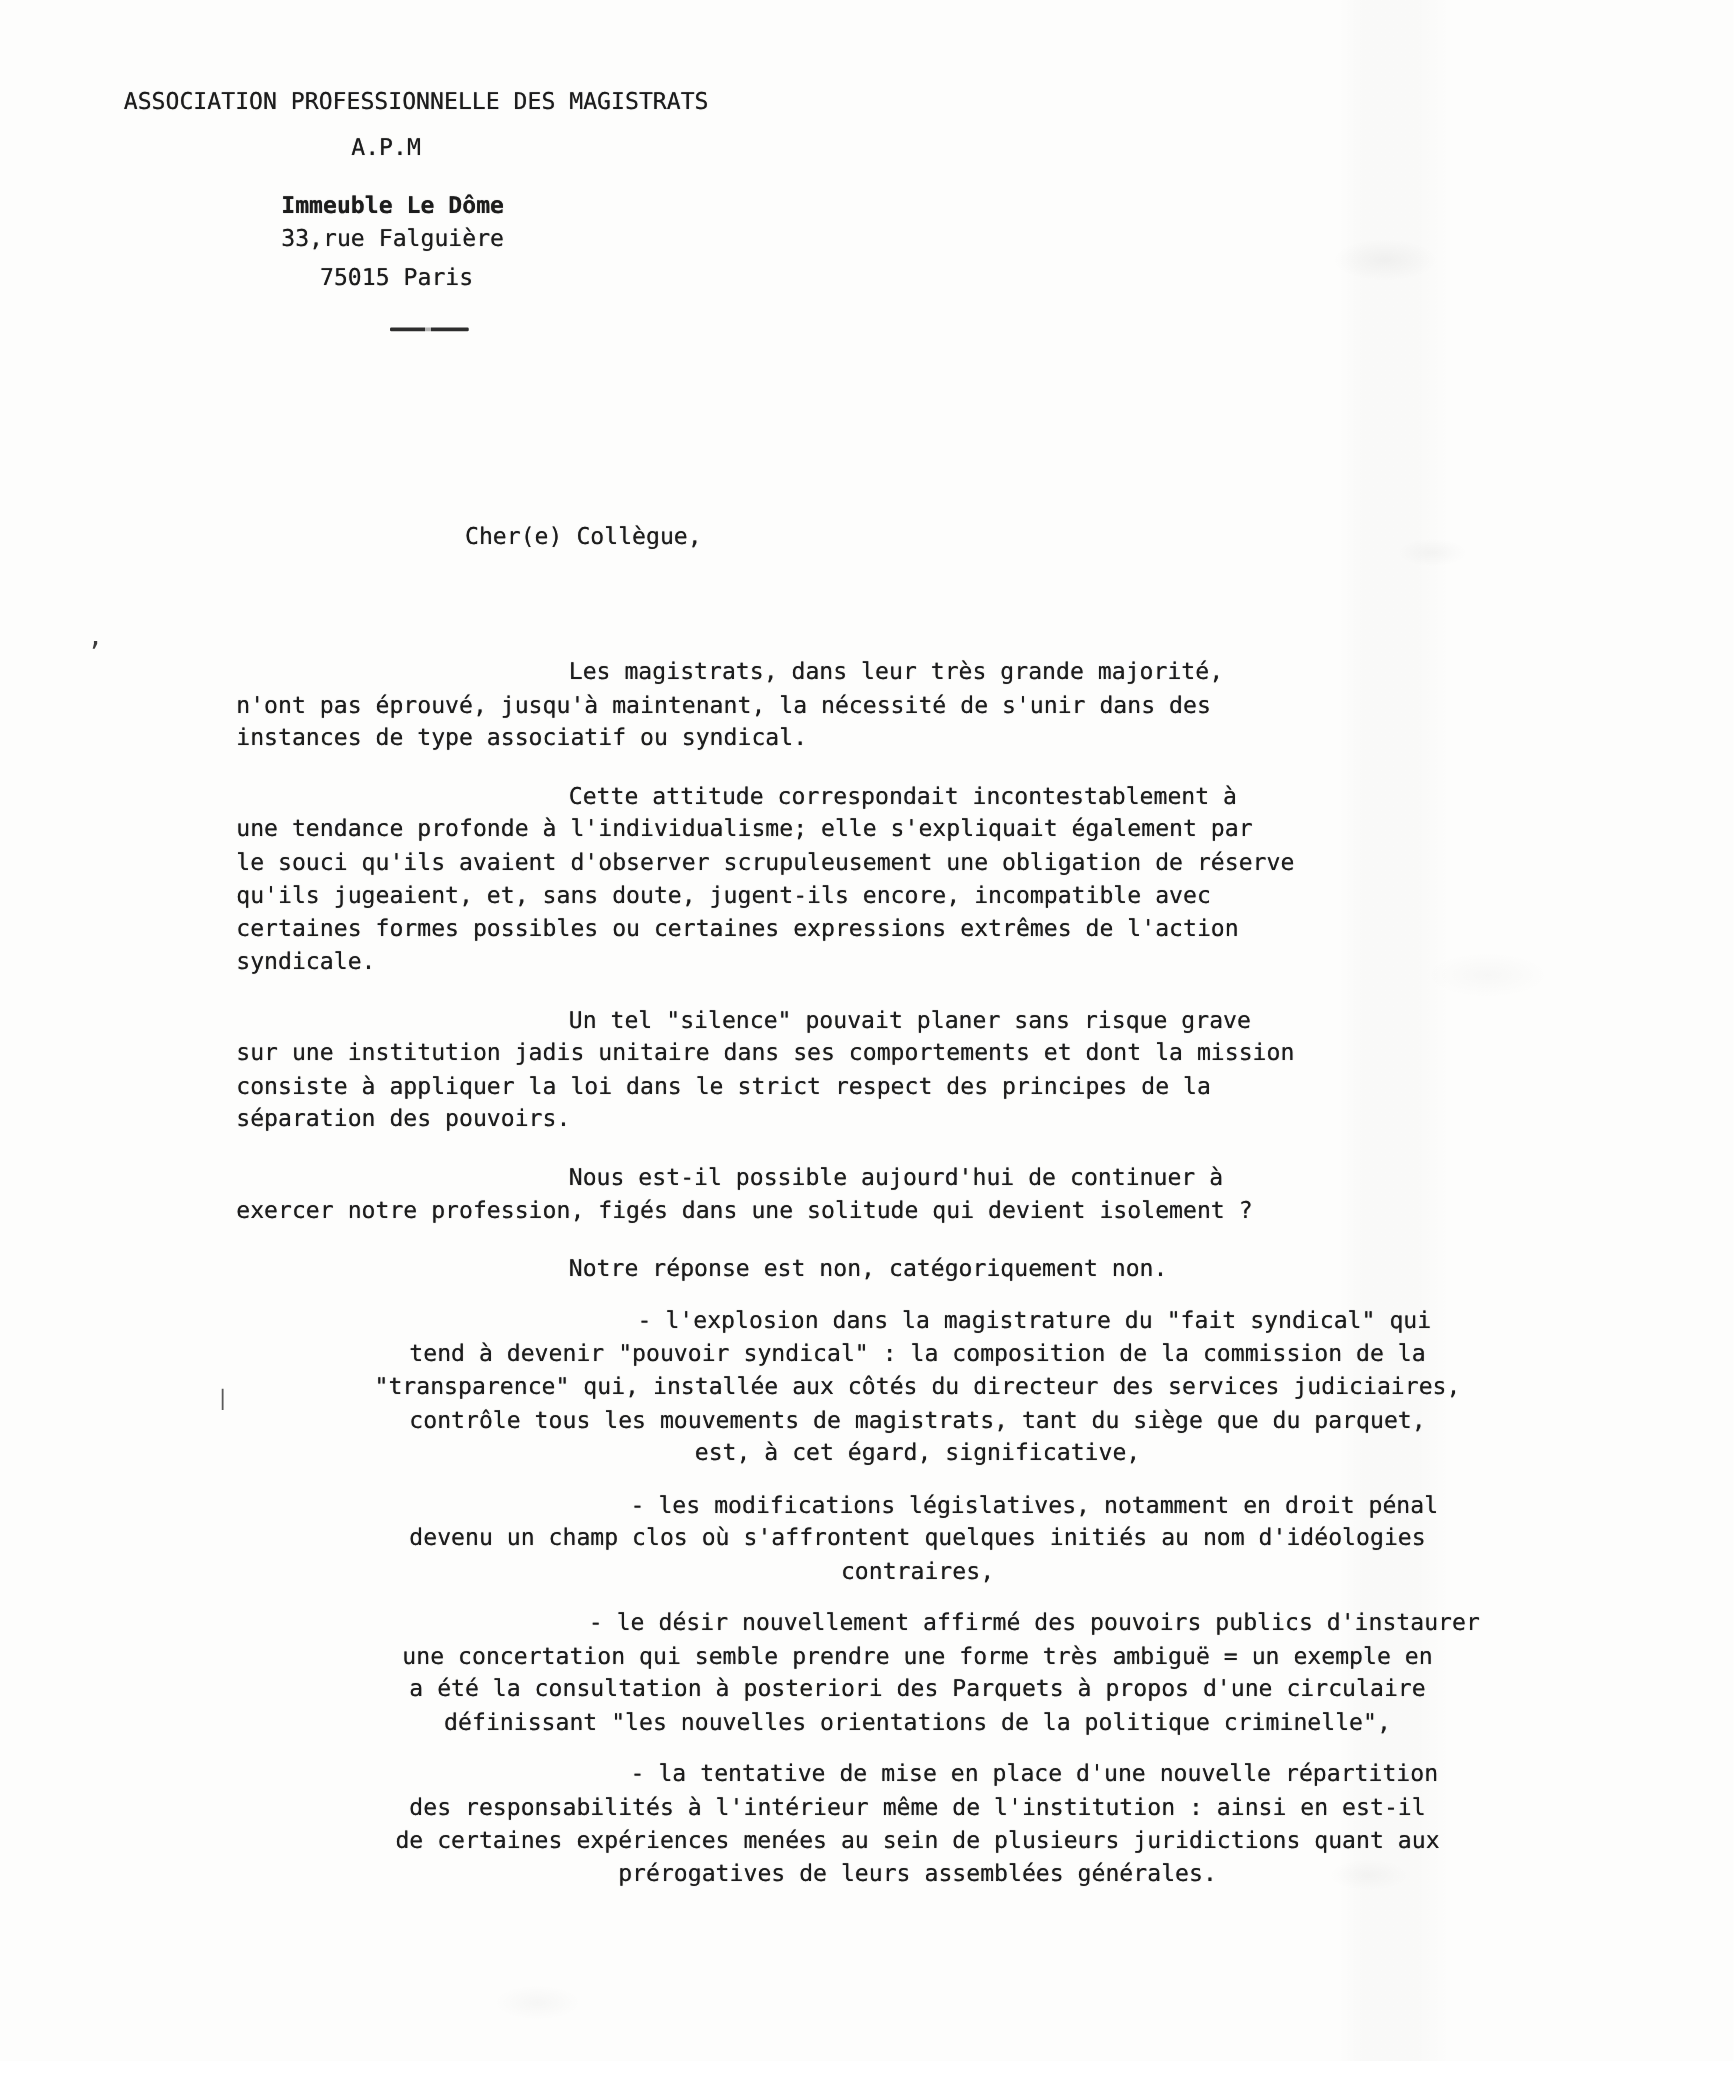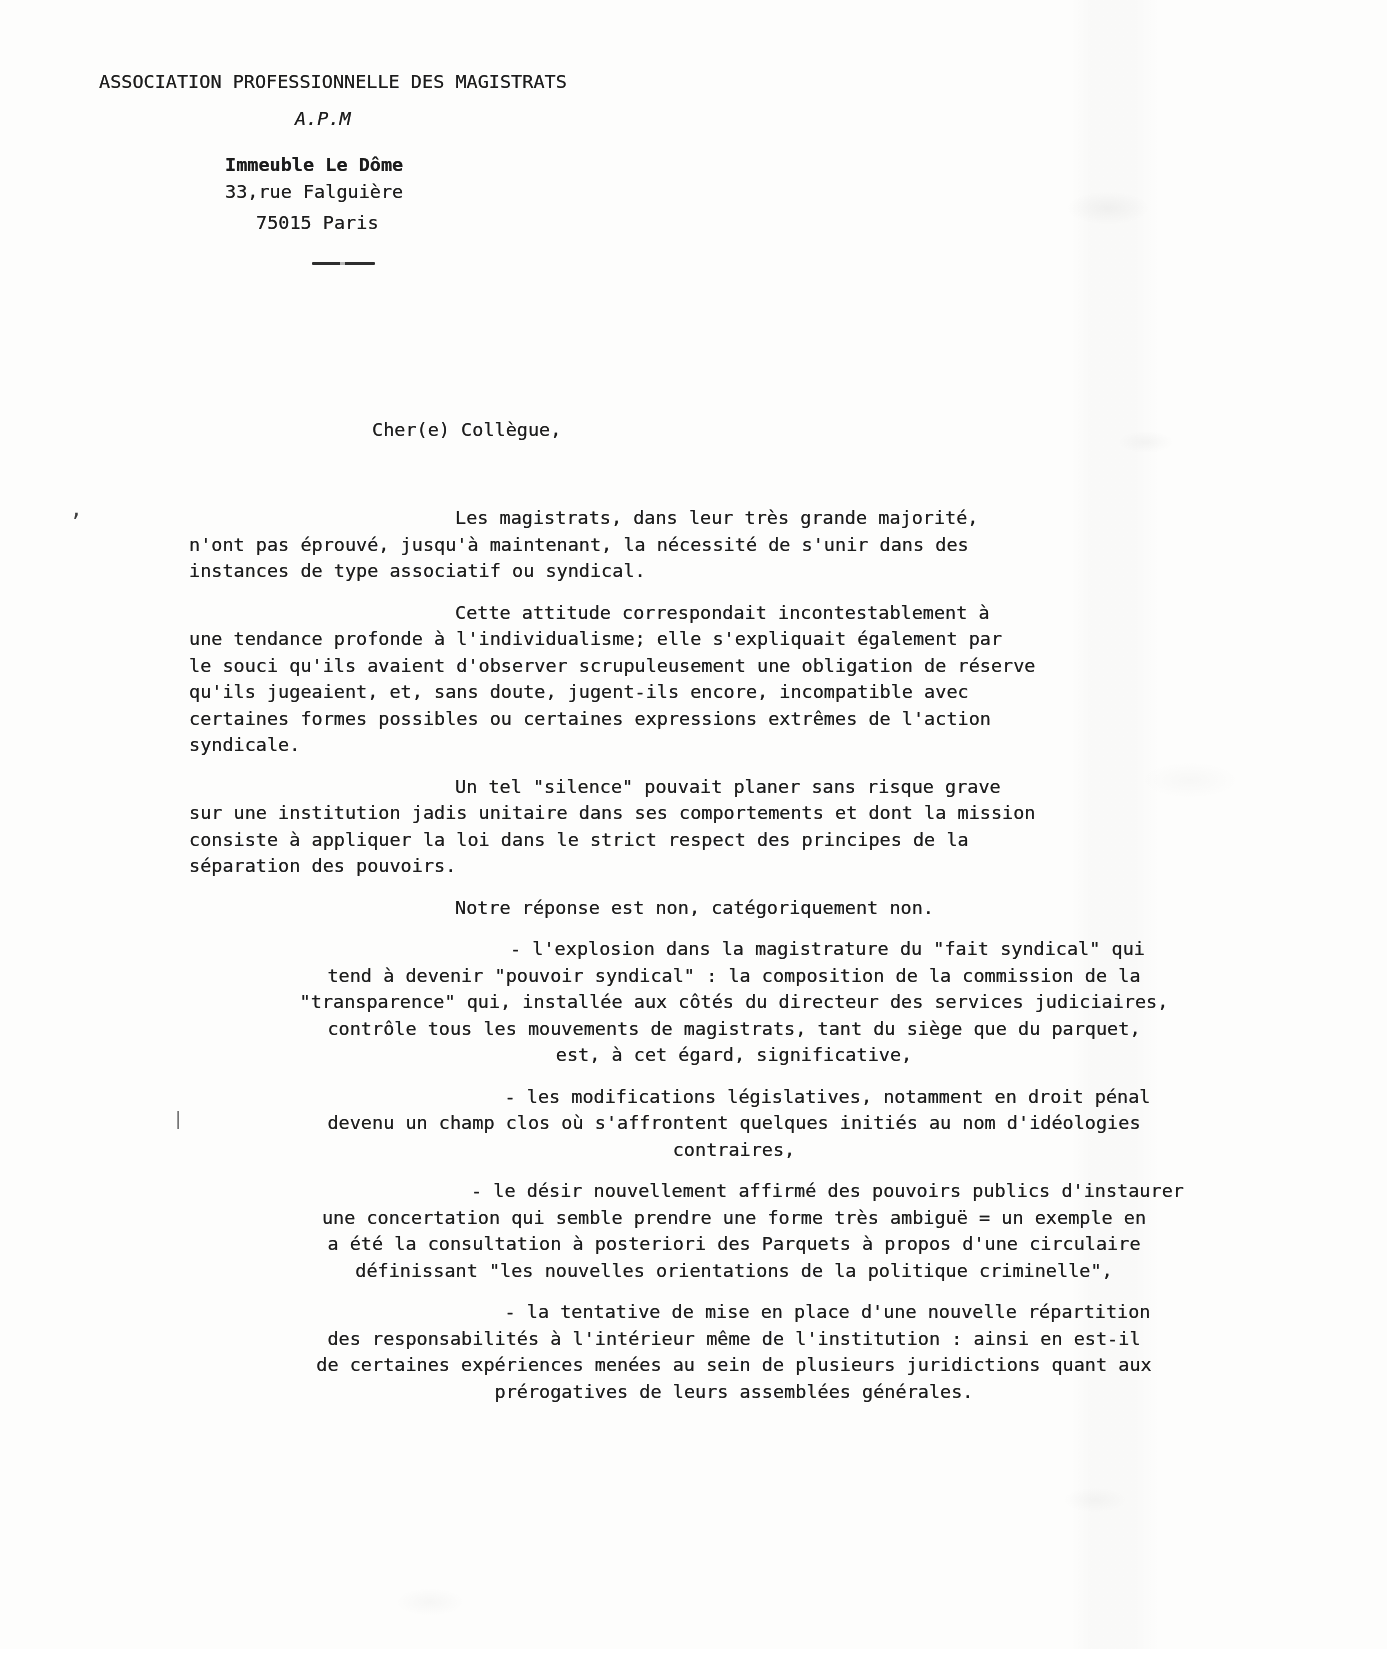--- a/index.html
+++ b/index.html
@@ -26,40 +26,40 @@
       radial-gradient(60px 24px at 1108px 208px, rgba(0,0,0,0.04), transparent 70%),
       radial-gradient(40px 16px at 1146px 442px, rgba(0,0,0,0.033), transparent 70%),
       radial-gradient(70px 26px at 1190px 780px, rgba(0,0,0,0.025), transparent 70%),
       radial-gradient(46px 18px at 1095px 1500px, rgba(0,0,0,0.028), transparent 70%),
       radial-gradient(50px 20px at 430px 1602px, rgba(0,0,0,0.028), transparent 70%),
       linear-gradient(90deg, transparent 0 1070px, rgba(0,0,0,0.015) 1090px 1135px, transparent 1160px);
   }
   .line { white-space: pre; font-size: 18.5px; line-height: 26.5px; }
 
   .org-name    { position: absolute; left: 99px;  top: 69px;  }
-  .org-acronym { position: absolute; left: 295px; top: 106px; font-style: italic; }
+  .org-acronym { position: absolute; left: 281px; top: 106px; }
   .addr1       { position: absolute; left: 225px; top: 152px; font-weight: bold; }
   .addr2       { position: absolute; left: 225px; top: 179px; }
   .addr3       { position: absolute; left: 256px; top: 210px; }
   .divider {
     position: absolute; left: 312px; top: 262px; width: 63px; height: 3px;
     background: linear-gradient(90deg, #2e2e2e 0 44%, rgba(46,46,46,0.35) 44% 52%, #2e2e2e 52% 100%);
     border-radius: 1px;
   }
 
   .salutation  { position: absolute; left: 372px; top: 417px; }
 
   .letter-body { position: absolute; left: 189px; top: 505px; width: 1090px; }
   .para {
     margin: 0 0 15px 0;
     white-space: pre;
     font-size: 18.5px;
     line-height: 26.5px;
   }
-  .indent-a { text-indent: 266px; } 
+  .indent-a { text-indent: 266px; margin-top: 20px; } 
   .indent-b { text-indent: 244px; } 
   .indent-c { text-indent: 187px; text-align: center; } 
 
   .margin-comma {
     position: absolute; left: 70px; top: 496px;
     font-size: 21px; line-height: 26.5px; color: #3c3c3c; text-shadow: none;
   }
   .margin-tick {
     position: absolute; left: 173px; top: 1106px;
     font-size: 17px; line-height: 26.5px; color: #5a5a5a; text-shadow: none;
@@ -90,20 +90,22 @@
     <p class="para indent-a">Cette attitude correspondait incontestablement à
 une tendance profonde à l'individualisme; elle s'expliquait également par
 le souci qu'ils avaient d'observer scrupuleusement une obligation de réserve
 qu'ils jugeaient, et, sans doute, jugent-ils encore, incompatible avec
 certaines formes possibles ou certaines expressions extrêmes de l'action
 syndicale.</p>
     <p class="para indent-a">Un tel "silence" pouvait planer sans risque grave
 sur une institution jadis unitaire dans ses comportements et dont la mission
 consiste à appliquer la loi dans le strict respect des principes de la
 séparation des pouvoirs.</p>
+    <p class="para indent-a">Nous est-il possible aujourd'hui de continuer à
+exercer notre profession, figés dans une solitude qui devient isolement ?</p>
     <p class="para indent-a">Notre réponse est non, catégoriquement non.</p>
     <p class="para indent-c">- l'explosion dans la magistrature du "fait syndical" qui
 tend à devenir "pouvoir syndical" : la composition de la commission de la
 "transparence" qui, installée aux côtés du directeur des services judiciaires,
 contrôle tous les mouvements de magistrats, tant du siège que du parquet,
 est, à cet égard, significative,</p>
     <p class="para indent-c">- les modifications législatives, notamment en droit pénal
 devenu un champ clos où s'affrontent quelques initiés au nom d'idéologies
 contraires,</p>
     <p class="para indent-c">- le désir nouvellement affirmé des pouvoirs publics d'instaurer

